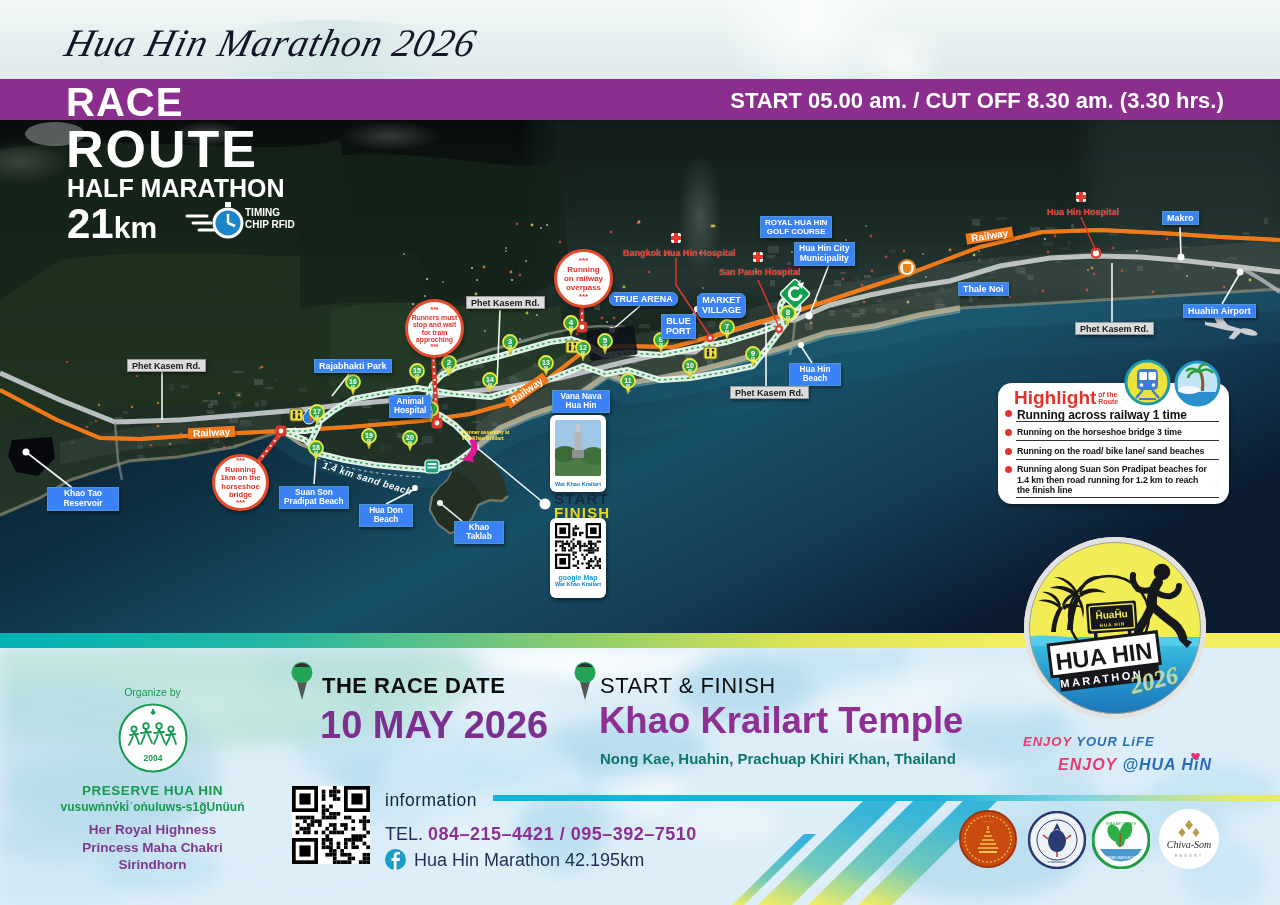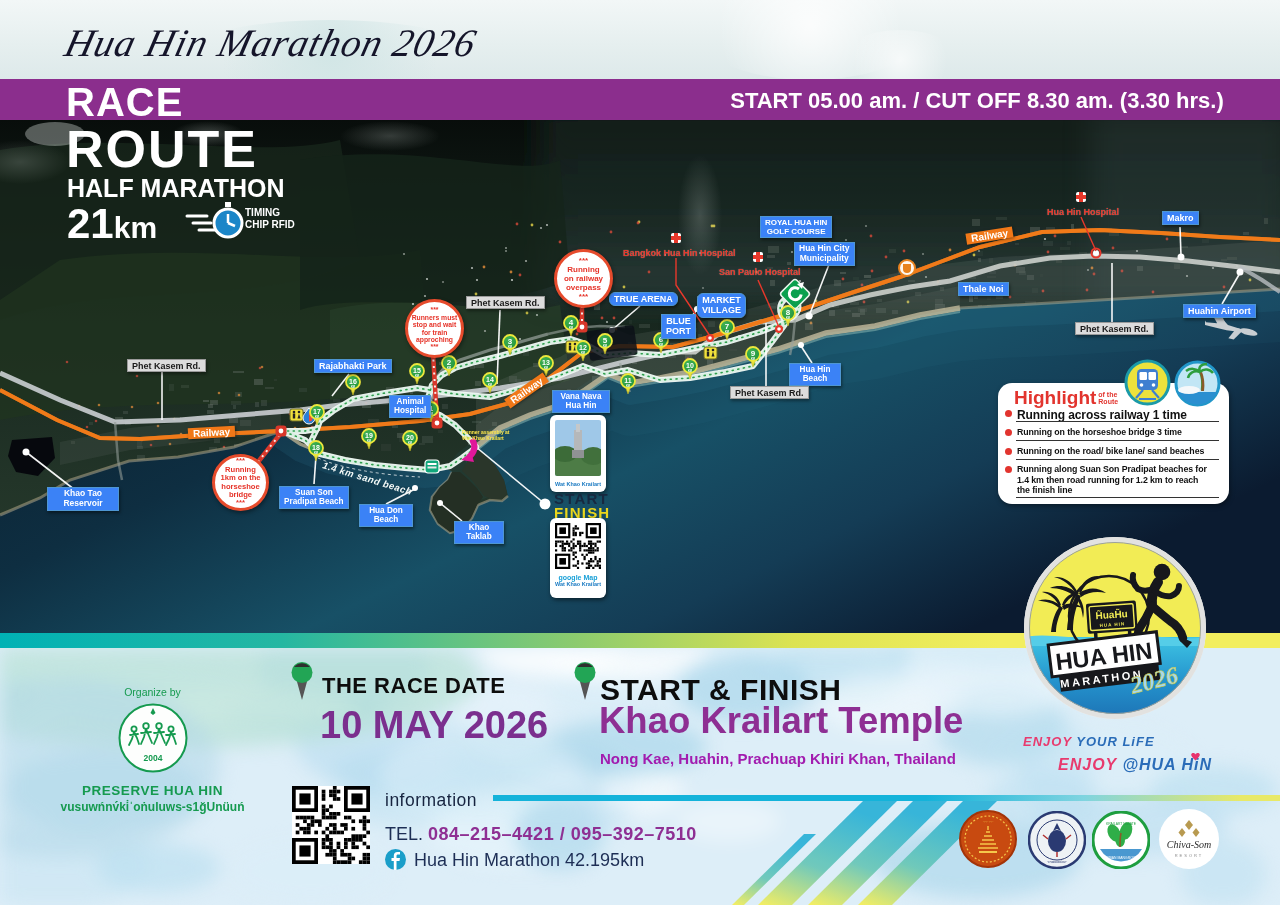--- a/index.html
+++ b/index.html
@@ -1052,36 +1052,36 @@
 <circle cx="17" cy="27" r="2.6"></circle>
         <path d="M17,30 15,37 12,43 M17,30 20,36 22,42 M13,33 21,32"></path>
 <circle cx="29" cy="24" r="2.8"></circle>
         <path d="M29,27 27,35 24,42 M29,27 32,34 35,41 M24,31 34,30"></path>
 <circle cx="42" cy="24" r="2.8"></circle>
         <path d="M42,27 40,35 37,42 M42,27 45,34 48,41 M37,31 47,30"></path>
 <circle cx="54" cy="27" r="2.6"></circle>
         <path d="M54,30 52,37 49,43 M54,30 57,36 59,42 M49,33 58,32"></path>
 </g>
 <text x="36" y="59" font-size="8.5" font-weight="bold" fill="#159a4f" text-anchor="middle" font-family="Liberation Sans,sans-serif">2004</text>
-</svg><div style="font-size:13.5px;letter-spacing:0.5px;margin-top:5px;">PRESERVE HUA HIN</div><div style="font-size:12px;margin-top:2px;letter-spacing:0px;white-space:nowrap;">vusuwńnv́ki̇ˈoṅuluws-s1ğUnüuń</div></div>
+</svg><div style="font-size:13.5px;letter-spacing:0.5px;margin-top:5px;">PRESERVE HUA HIN</div><div style="font-size:12px;margin-top:2px;letter-spacing:0px;white-space:nowrap;">vusuwńnv́ki̇ˈoṅuluws-s1ğUnüuń</div><div style="font-size:13.5px;color:#7c3a8e;margin-top:7px;line-height:1.3;">Her Royal Highness<br>Princess Maha Chakri<br>Sirindhorn</div></div>
 <div class="abs" style="left:291px;top:661px;z-index:6;"><svg width="22" height="40" viewBox="0 0 22 40">
       <path d="M11,39 L5,17 L17,17 Z" fill="#555"></path>
 <circle cx="11" cy="11.5" r="10.5" fill="#22a555"></circle>
       <path d="M3,6 a10.5,10.5 0 0 1 16,0 z" fill="#2f2f2f"></path>
     </svg></div>
 <div class="abs" style="left:322px;top:673px;font-size:22px;font-weight:bold;color:#0d0d0d;z-index:6;letter-spacing:0.5px;">THE RACE DATE</div>
 <div class="abs" style="left:320px;top:704px;font-size:38px;font-weight:bold;color:#7b2f8e;z-index:6;">10 MAY 2026</div>
 <div class="abs" style="left:574px;top:661px;z-index:6;"><svg width="22" height="40" viewBox="0 0 22 40">
       <path d="M11,39 L5,17 L17,17 Z" fill="#555"></path>
 <circle cx="11" cy="11.5" r="10.5" fill="#22a555"></circle>
       <path d="M3,6 a10.5,10.5 0 0 1 16,0 z" fill="#2f2f2f"></path>
     </svg></div>
-<div class="abs" style="left:600px;top:673px;font-size:30px;font-weight:bold;color:#0d0d0d;z-index:6;letter-spacing:0.5px;">START &amp; FINISH</div>
+<div class="abs" style="left:600px;top:673px;font-size:22px;font-weight:normal;color:#0d0d0d;z-index:6;letter-spacing:0.5px;">START &amp; FINISH</div>
 <div class="abs" style="left:599px;top:700px;font-size:36.5px;font-weight:bold;color:#8e2f93;z-index:6;">Khao Krailart Temple</div>
-<div class="abs" style="left:600px;top:750px;font-size:15px;font-weight:bold;color:#a21caf;z-index:6;">Nong Kae, Huahin, Prachuap Khiri Khan, Thailand</div>
+<div class="abs" style="left:600px;top:750px;font-size:15px;font-weight:bold;color:#0f766e;z-index:6;">Nong Kae, Huahin, Prachuap Khiri Khan, Thailand</div>
 <div class="abs" style="left:292px;top:786px;width:78px;height:78px;background:#fff;z-index:6;padding:0;"><svg width="78" height="78" viewBox="0 0 78 78">
       <rect width="78" height="78" fill="#fff"></rect>
       <rect x="40.9" y="0.0" width="3.7" height="3.7" fill="#000"></rect>
       <rect x="29.7" y="3.7" width="3.7" height="3.7" fill="#000"></rect>
       <rect x="37.1" y="3.7" width="3.7" height="3.7" fill="#000"></rect>
       <rect x="40.9" y="3.7" width="3.7" height="3.7" fill="#000"></rect>
       <rect x="44.6" y="3.7" width="3.7" height="3.7" fill="#000"></rect>
       <rect x="29.7" y="7.4" width="3.7" height="3.7" fill="#000"></rect>
       <rect x="37.1" y="7.4" width="3.7" height="3.7" fill="#000"></rect>
       <rect x="40.9" y="7.4" width="3.7" height="3.7" fill="#000"></rect>

